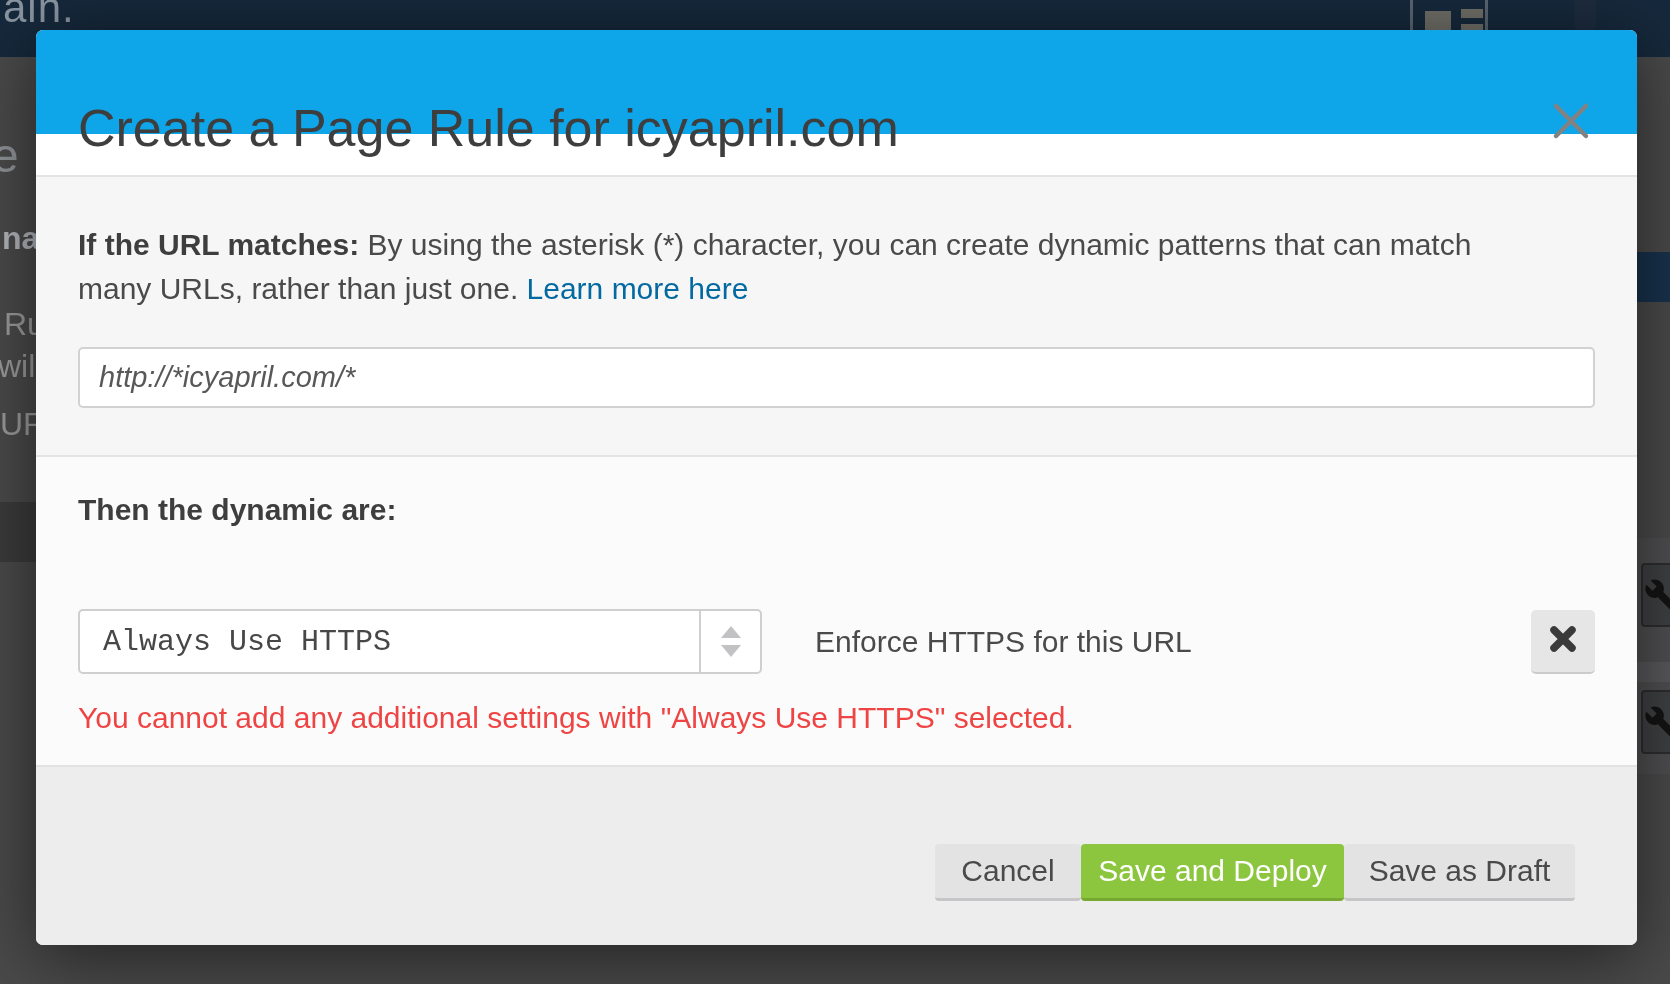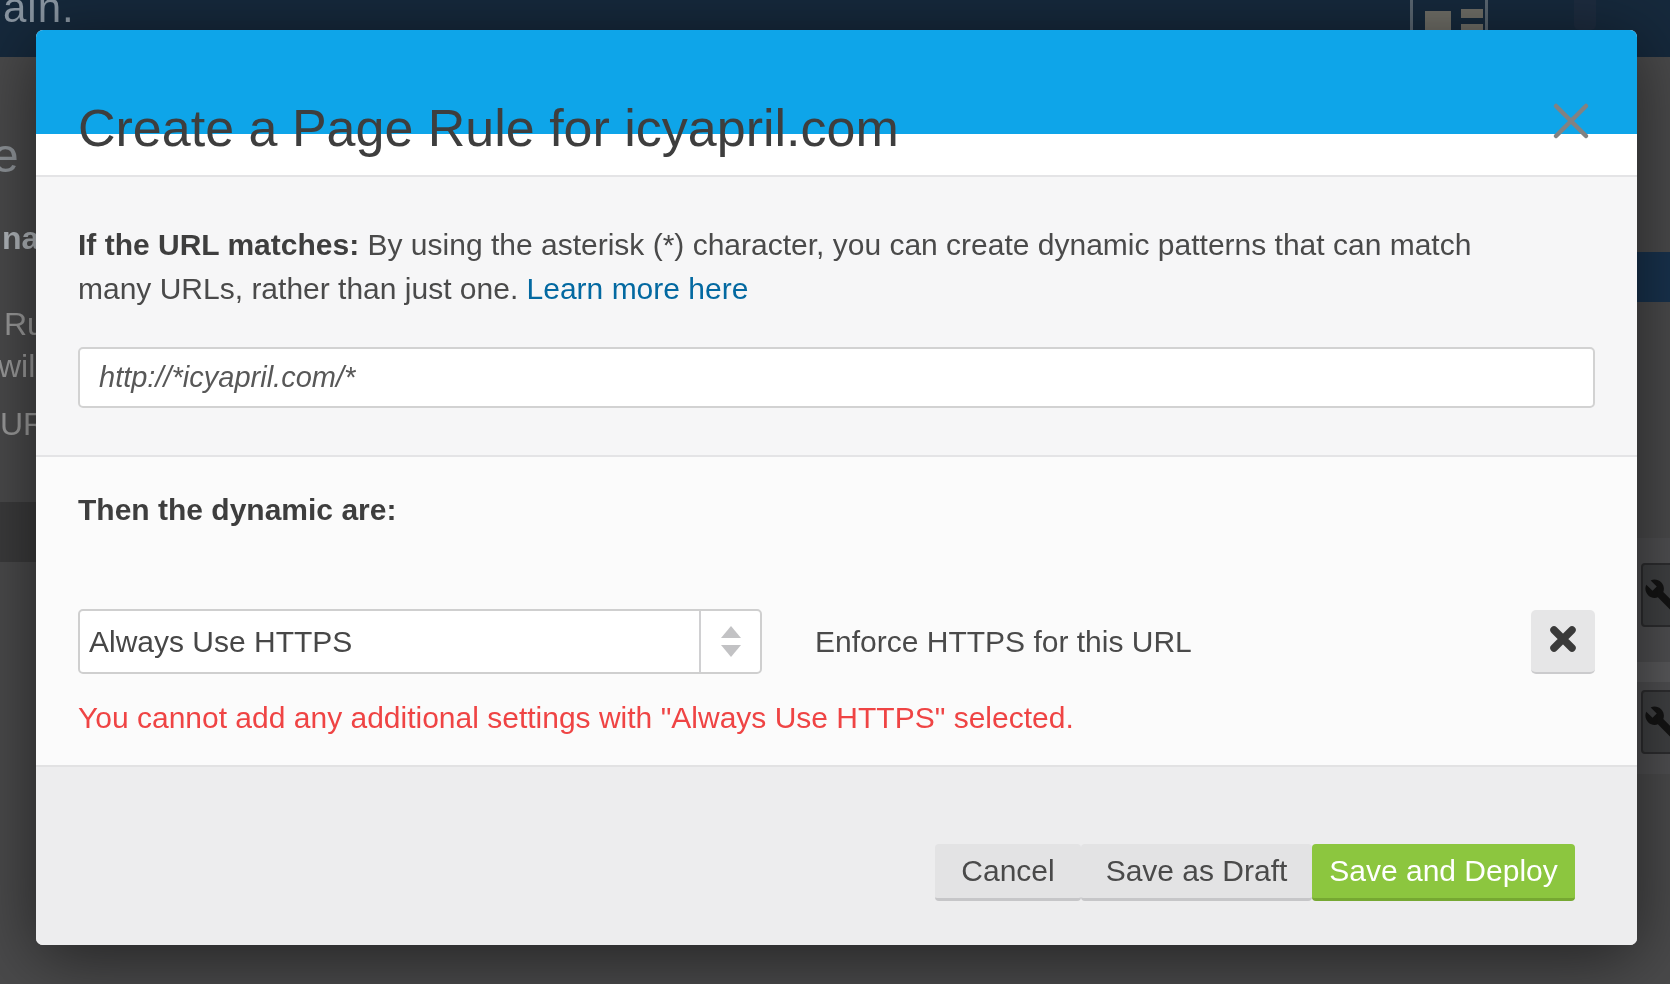--- a/index.html
+++ b/index.html
@@ -91,22 +91,22 @@
   .m-setting-row {
     position: absolute; left: 42px; right: 42px; top: 152px; height: 65px;
     display: flex; align-items: center;
   }
   .m-select {
     width: 684px; height: 65px; background: #fff;
     border: 2px solid #cfcfcf; border-radius: 5px;
     display: flex; align-items: stretch; cursor: pointer;
   }
   .m-select-value {
-    flex: 1; display: flex; align-items: center; padding-left: 9px;
-    font-size: 30px; color: #474747; white-space: nowrap; overflow: hidden;
+    flex: 1; display: flex; align-items: center; padding-left: 23px;
+    font-size: 30px; color: #474747; white-space: nowrap; overflow: hidden; font-family: Liberation Mono, monospace;
   }
   .m-select-arrows {
     width: 61px; border-left: 2px solid #d0d0d2;
     display: flex; flex-direction: column; align-items: center; justify-content: center; gap: 7px;
   }
   .tri-up   { width: 0; height: 0; border-left: 10px solid transparent; border-right: 10px solid transparent; border-bottom: 12px solid #c2c2c4; }
   .tri-down { width: 0; height: 0; border-left: 10px solid transparent; border-right: 10px solid transparent; border-top: 12px solid #c2c2c4; }
   .m-setting-label { margin-left: 53px; font-size: 30px; color: #4a4a4a; white-space: nowrap; }
   .m-remove-btn {
     margin-left: auto; width: 64px; height: 64px;
@@ -219,18 +219,18 @@
         </span>
       </button>
     </div>
 
     <div class="m-helper">You cannot add any additional settings with "Always Use HTTPS" selected.</div>
   </div>
 
   <div class="m-footer">
     <div class="m-footer-buttons">
       <button class="btn btn-cancel">Cancel</button>
+      <button class="btn btn-deploy">Save and Deploy</button>
       <button class="btn btn-draft">Save as Draft</button>
-      <button class="btn btn-deploy">Save and Deploy</button>
     </div>
   </div>
 
 </div>
 
 </body></html>

